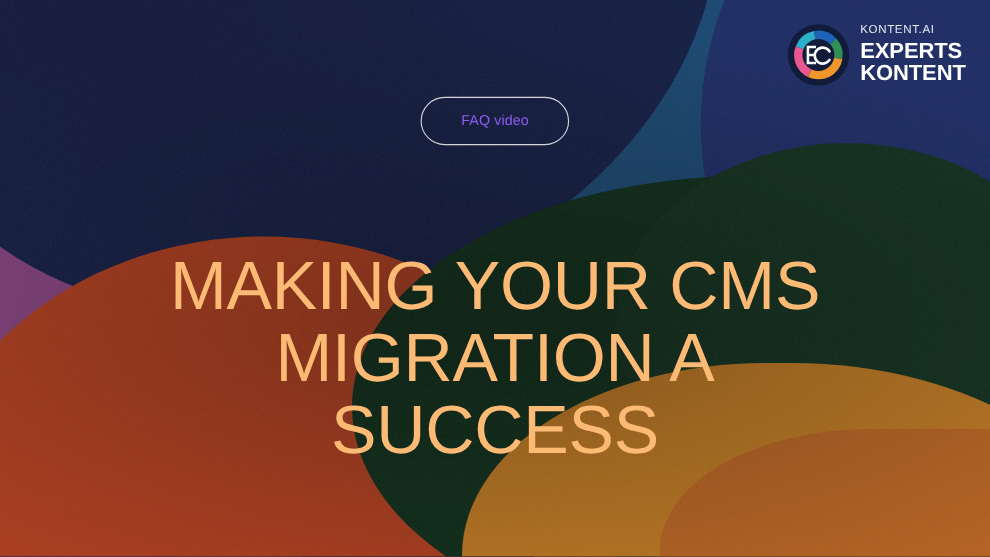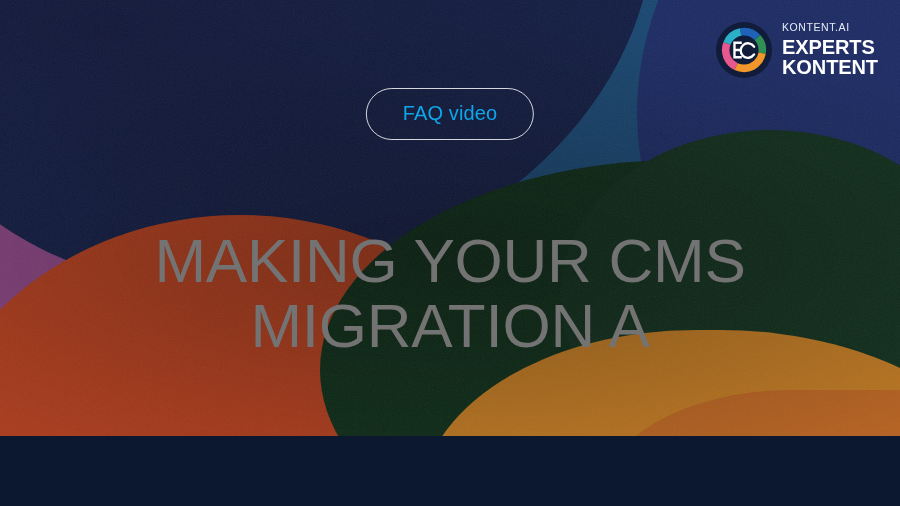--- a/index.html
+++ b/index.html
@@ -2,21 +2,21 @@
 <html><head>
 <meta charset="utf-8">
 <title>FAQ video — Making your CMS migration a success</title>
 <style>
   html,body{margin:0;padding:0;background:#0c1730;}
   *{box-sizing:border-box;}
 
   #stage{
     position:relative;
     width:900px;
-    height:436px;
+    height:506px;
     overflow:hidden;
     background:#0d1b36;
     font-family:"Liberation Sans", sans-serif;
     -webkit-font-smoothing:antialiased;
   }
 
   
   .bg-layer{position:absolute;inset:0;overflow:hidden;}
   .blob{position:absolute;}
 
@@ -167,35 +167,35 @@
   }
 
   
   .faq-pill{
     position:absolute;
     left:50%;top:88px;
     transform:translateX(-50%);
     padding:13px 36px 14px;
     border:1.3px solid rgba(255,255,255,.82);
     border-radius:999px;
-    color:#0ea5e9;
-    font-size:20px;
+    color:#8b5cf6;
+    font-size:13px;
     letter-spacing:.005em;
     white-space:nowrap;
     z-index:6;
     background:transparent;
     cursor:pointer;
   }
 
   
   .headline{
     position:absolute;
     left:0;right:0;top:186px;
     text-align:center;
-    color:#737373;
+    color:#fdba74;
     font-size:62px;
     line-height:1.06;
     font-weight:400;
     letter-spacing:-.004em;
     z-index:5;
     padding:0 48px;
   }
   .headline .ln{display:block;white-space:nowrap;}
 </style>
 </head>
@@ -261,15 +261,16 @@
       <span class="ec-word">EXPERTS</span>
       <span class="ec-word">KONTENT</span>
     </div>
   </div>
 
   <div class="faq-pill">FAQ video</div>
 
   <h1 class="headline">
     <span class="ln">MAKING YOUR CMS</span>
     <span class="ln">MIGRATION A</span>
+    <span class="ln">SUCCESS</span>
   </h1>
 
 </div>
 
 </body></html>

